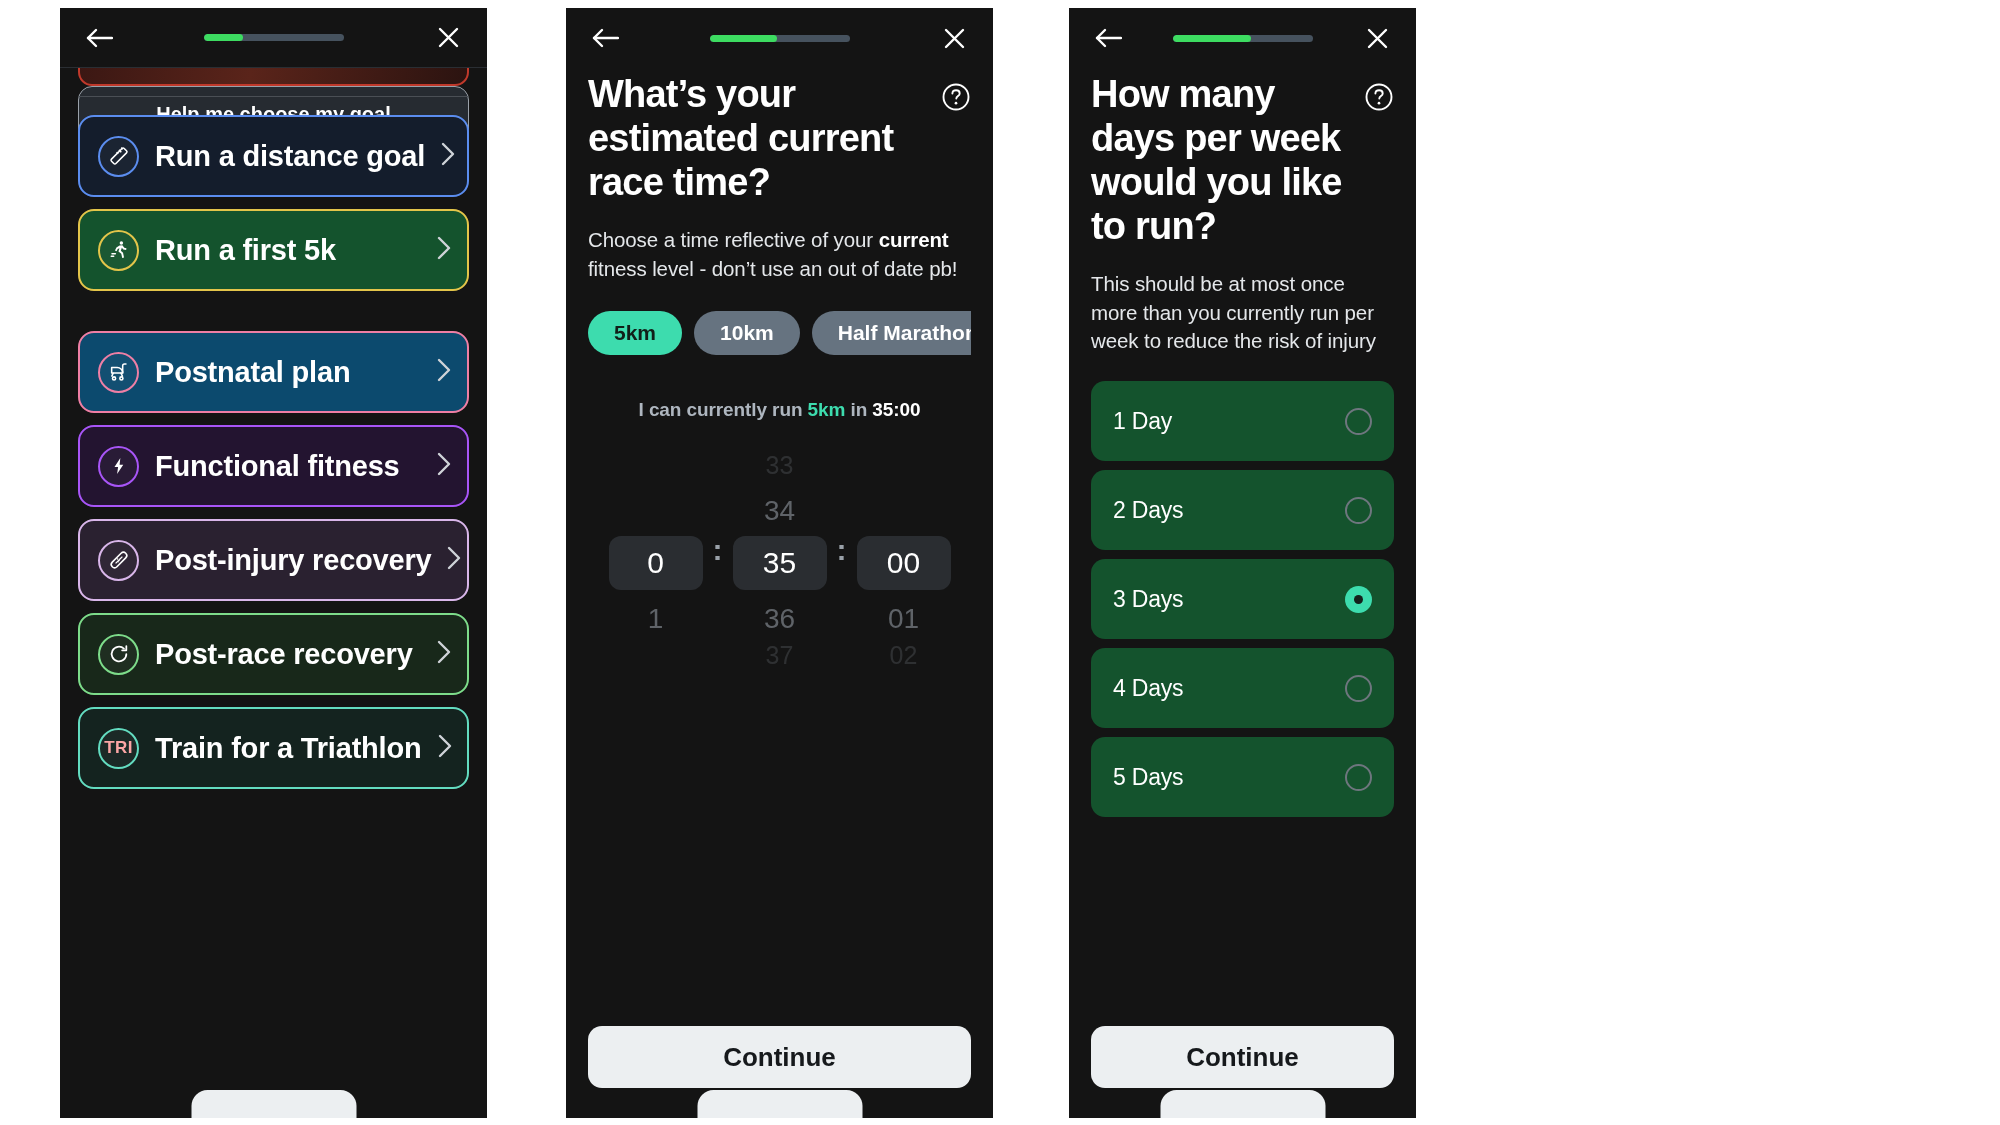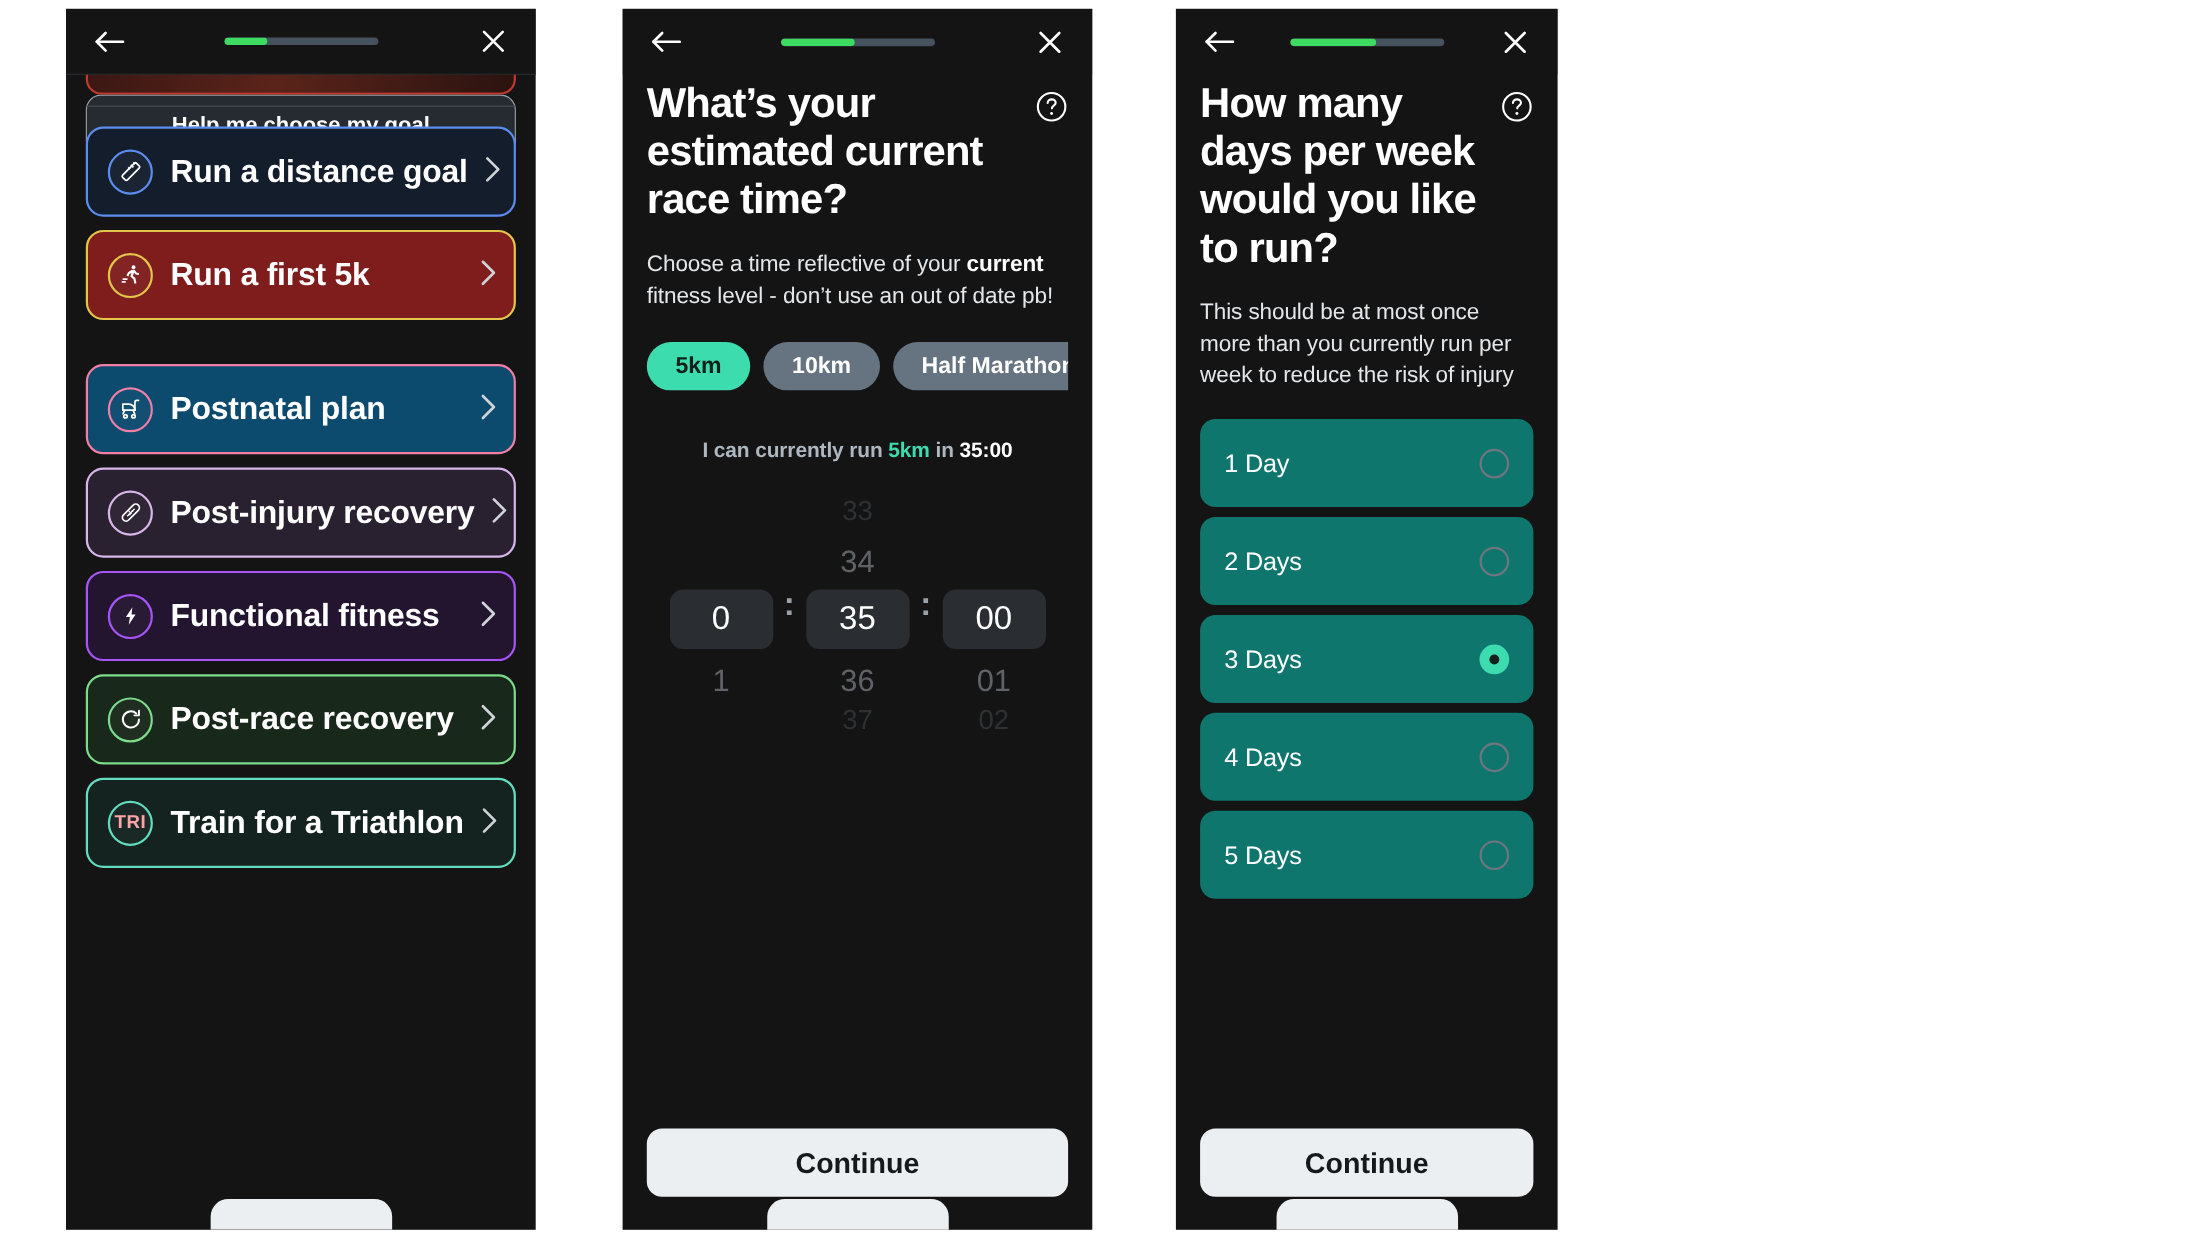--- a/index.html
+++ b/index.html
@@ -242,21 +242,21 @@
     align-self: center;
     margin-top: 0;
     letter-spacing: 0;
   }
 
   
   .day-list { margin-top: 26px; }
   .day-row {
     height: 80px;
     border-radius: 14px;
-    background: #0f766e;
+    background: #14532d;
     display: flex;
     align-items: center;
     padding: 0 22px;
     margin-bottom: 9px;
   }
   .day-label { color: #ffffff; font-size: 23px; letter-spacing: -0.2px; }
   .radio {
     margin-left: auto;
     width: 27px; height: 27px;
     border-radius: 50%;
@@ -324,21 +324,21 @@
               <svg width="22" height="22" viewBox="0 0 24 24" stroke="#fff" fill="none" stroke-width="1.7" stroke-linejoin="round">
                 <rect x="2.2" y="8.6" width="19.6" height="6.8" rx="1.6" transform="rotate(-45 12 12)"></rect>
                 <path d="M9.4 7.8l1.7 1.7M11.9 5.3l2.6 2.6M14.4 2.9l1.7 1.7"></path>
               </svg>
             </div>
             <div class="goal-label">Run a distance goal</div>
             <div class="chev"><svg width="14" height="24" viewBox="0 0 14 24" fill="none" stroke="currentColor" stroke-width="2.4" stroke-linecap="round" stroke-linejoin="round">
                 <path d="M2 2l10 10L2 22"></path>
               </svg></div>
           </div>
-          <div class="goal-card" style="border-color: rgb(227, 197, 74); background: #7f1d1d;">
+          <div class="goal-card" style="border-color: rgb(227, 197, 74); background: #14532d;">
             <div class="goal-dot" style="border-color: rgb(227, 197, 74); background: rgba(255, 255, 255, 0.03);">
               <svg width="22" height="22" viewBox="0 0 24 24" fill="#fff">
                 <circle cx="14.6" cy="4.3" r="1.9"></circle>
                 <path d="M12.6 7.1l-3.4 2.2-1.6 3.3 1.8.8 1.2-2.4 1.9-1-1.1 3.6 3.1 2.5 1 4.6 2-.45-1.1-5.3-2.4-2 1.1-3.5 1.6 2.1 3.1.5.3-2-2.3-.4-2.1-2.9z"></path>
                 <path d="M8.0 16.0l-3.6.0" stroke="#fff" stroke-width="1.7" stroke-linecap="round"></path>
                 <path d="M6.2 18.9l-2.6.0" stroke="#fff" stroke-width="1.7" stroke-linecap="round"></path>
               </svg>
             </div>
             <div class="goal-label">Run a first 5k</div>
             <div class="chev"><svg width="14" height="24" viewBox="0 0 14 24" fill="none" stroke="currentColor" stroke-width="2.4" stroke-linecap="round" stroke-linejoin="round">
@@ -349,51 +349,51 @@
             <div class="goal-dot" style="border-color: rgb(239, 127, 165); background: rgba(255, 255, 255, 0.03);">
               <svg width="22" height="22" viewBox="0 0 24 24" stroke="#fff" fill="none" stroke-width="1.7" stroke-linecap="round" stroke-linejoin="round">
                 <path d="M4 13h12a6 6 0 0 0-6-6H4z"></path>
                 <path d="M16 13V5.2a2 2 0 0 1 2-2h1.6"></path>
                 <path d="M5.6 13.4l-1.4 3.1M14.2 13.4l1.5 3.1"></path>
                 <circle cx="6.6" cy="19" r="1.7"></circle>
                 <circle cx="14.6" cy="19" r="1.7"></circle>
               </svg>
             </div>
             <div class="goal-label">Postnatal plan</div>
+            <div class="chev"><svg width="14" height="24" viewBox="0 0 14 24" fill="none" stroke="currentColor" stroke-width="2.4" stroke-linecap="round" stroke-linejoin="round">
+                <path d="M2 2l10 10L2 22"></path>
+              </svg></div>
+          </div>
+          <div class="goal-card" style="border-color: rgb(168, 85, 247); background: rgb(35, 20, 48);">
+            <div class="goal-dot" style="border-color: rgb(168, 85, 247); background: rgba(255, 255, 255, 0.03);">
+              <svg width="20" height="20" viewBox="0 0 24 24" fill="#fff">
+                <path d="M13.6 2.4L6.6 13.1h4.3l-1.2 8.5 7.4-11.2h-4.4z"></path>
+              </svg>
+            </div>
+            <div class="goal-label">Functional fitness</div>
             <div class="chev"><svg width="14" height="24" viewBox="0 0 14 24" fill="none" stroke="currentColor" stroke-width="2.4" stroke-linecap="round" stroke-linejoin="round">
                 <path d="M2 2l10 10L2 22"></path>
               </svg></div>
           </div>
           <div class="goal-card" style="border-color: rgb(217, 182, 234); background: rgb(42, 33, 48);">
             <div class="goal-dot" style="border-color: rgb(217, 182, 234); background: rgba(255, 255, 255, 0.03);">
               <svg width="22" height="22" viewBox="0 0 24 24" stroke="#fff" fill="none" stroke-width="1.7" stroke-linejoin="round">
                 <rect x="1.6" y="8.4" width="20.8" height="7.2" rx="3.6" transform="rotate(-45 12 12)"></rect>
                 <path d="M8.3 15.7L15.7 8.3" stroke-width="1.4"></path>
                 <circle cx="10.4" cy="11.0" r=".85" fill="#fff" stroke="none"></circle>
                 <circle cx="12.0" cy="12.6" r=".85" fill="#fff" stroke="none"></circle>
                 <circle cx="13.6" cy="10.3" r=".85" fill="#fff" stroke="none"></circle>
                 <circle cx="11.0" cy="14.0" r=".85" fill="#fff" stroke="none"></circle>
               </svg>
             </div>
             <div class="goal-label">Post-injury recovery</div>
             <div class="chev"><svg width="14" height="24" viewBox="0 0 14 24" fill="none" stroke="currentColor" stroke-width="2.4" stroke-linecap="round" stroke-linejoin="round">
                 <path d="M2 2l10 10L2 22"></path>
               </svg></div>
           </div>
-          <div class="goal-card" style="border-color: rgb(168, 85, 247); background: rgb(35, 20, 48);">
-            <div class="goal-dot" style="border-color: rgb(168, 85, 247); background: rgba(255, 255, 255, 0.03);">
-              <svg width="20" height="20" viewBox="0 0 24 24" fill="#fff">
-                <path d="M13.6 2.4L6.6 13.1h4.3l-1.2 8.5 7.4-11.2h-4.4z"></path>
-              </svg>
-            </div>
-            <div class="goal-label">Functional fitness</div>
-            <div class="chev"><svg width="14" height="24" viewBox="0 0 14 24" fill="none" stroke="currentColor" stroke-width="2.4" stroke-linecap="round" stroke-linejoin="round">
-                <path d="M2 2l10 10L2 22"></path>
-              </svg></div>
-          </div>
           <div class="goal-card" style="border-color: rgb(125, 220, 138); background: rgb(24, 40, 26);">
             <div class="goal-dot" style="border-color: rgb(125, 220, 138); background: rgba(255, 255, 255, 0.03);">
               <svg width="22" height="22" viewBox="0 0 24 24" stroke="#fff" fill="none" stroke-width="1.9" stroke-linecap="round" stroke-linejoin="round">
                 <path d="M20 12a8 8 0 1 1-2.6-5.9"></path>
                 <path d="M20 3.4V8h-4.6"></path>
               </svg>
             </div>
             <div class="goal-label">Post-race recovery</div>
             <div class="chev"><svg width="14" height="24" viewBox="0 0 14 24" fill="none" stroke="currentColor" stroke-width="2.4" stroke-linecap="round" stroke-linejoin="round">
                 <path d="M2 2l10 10L2 22"></path>

